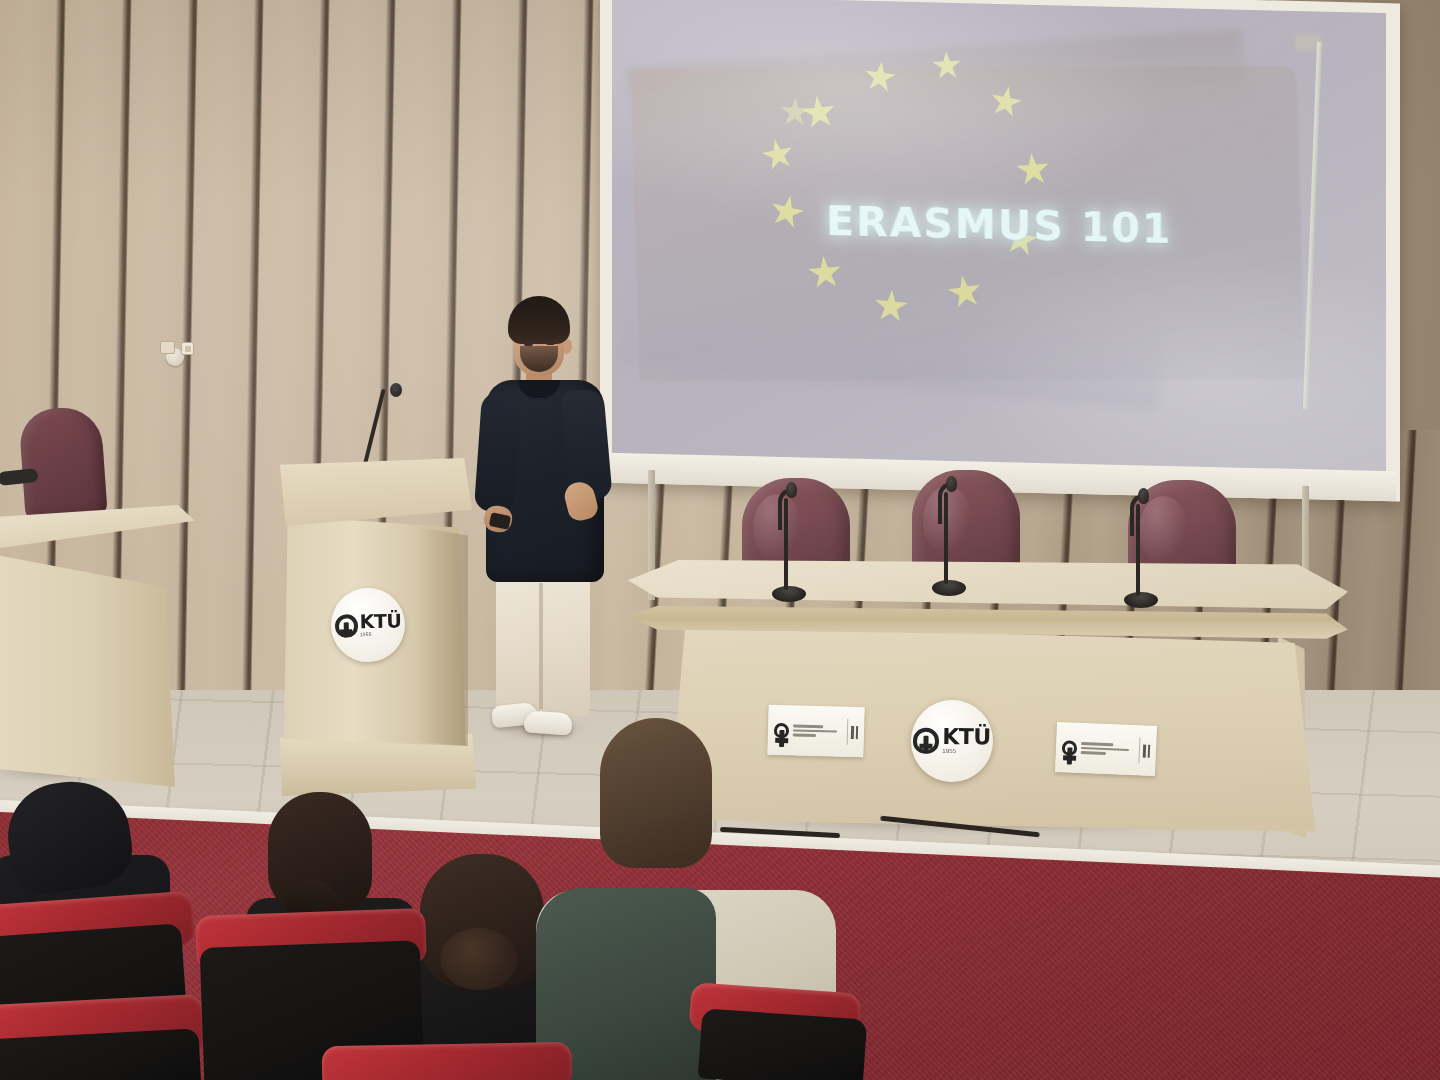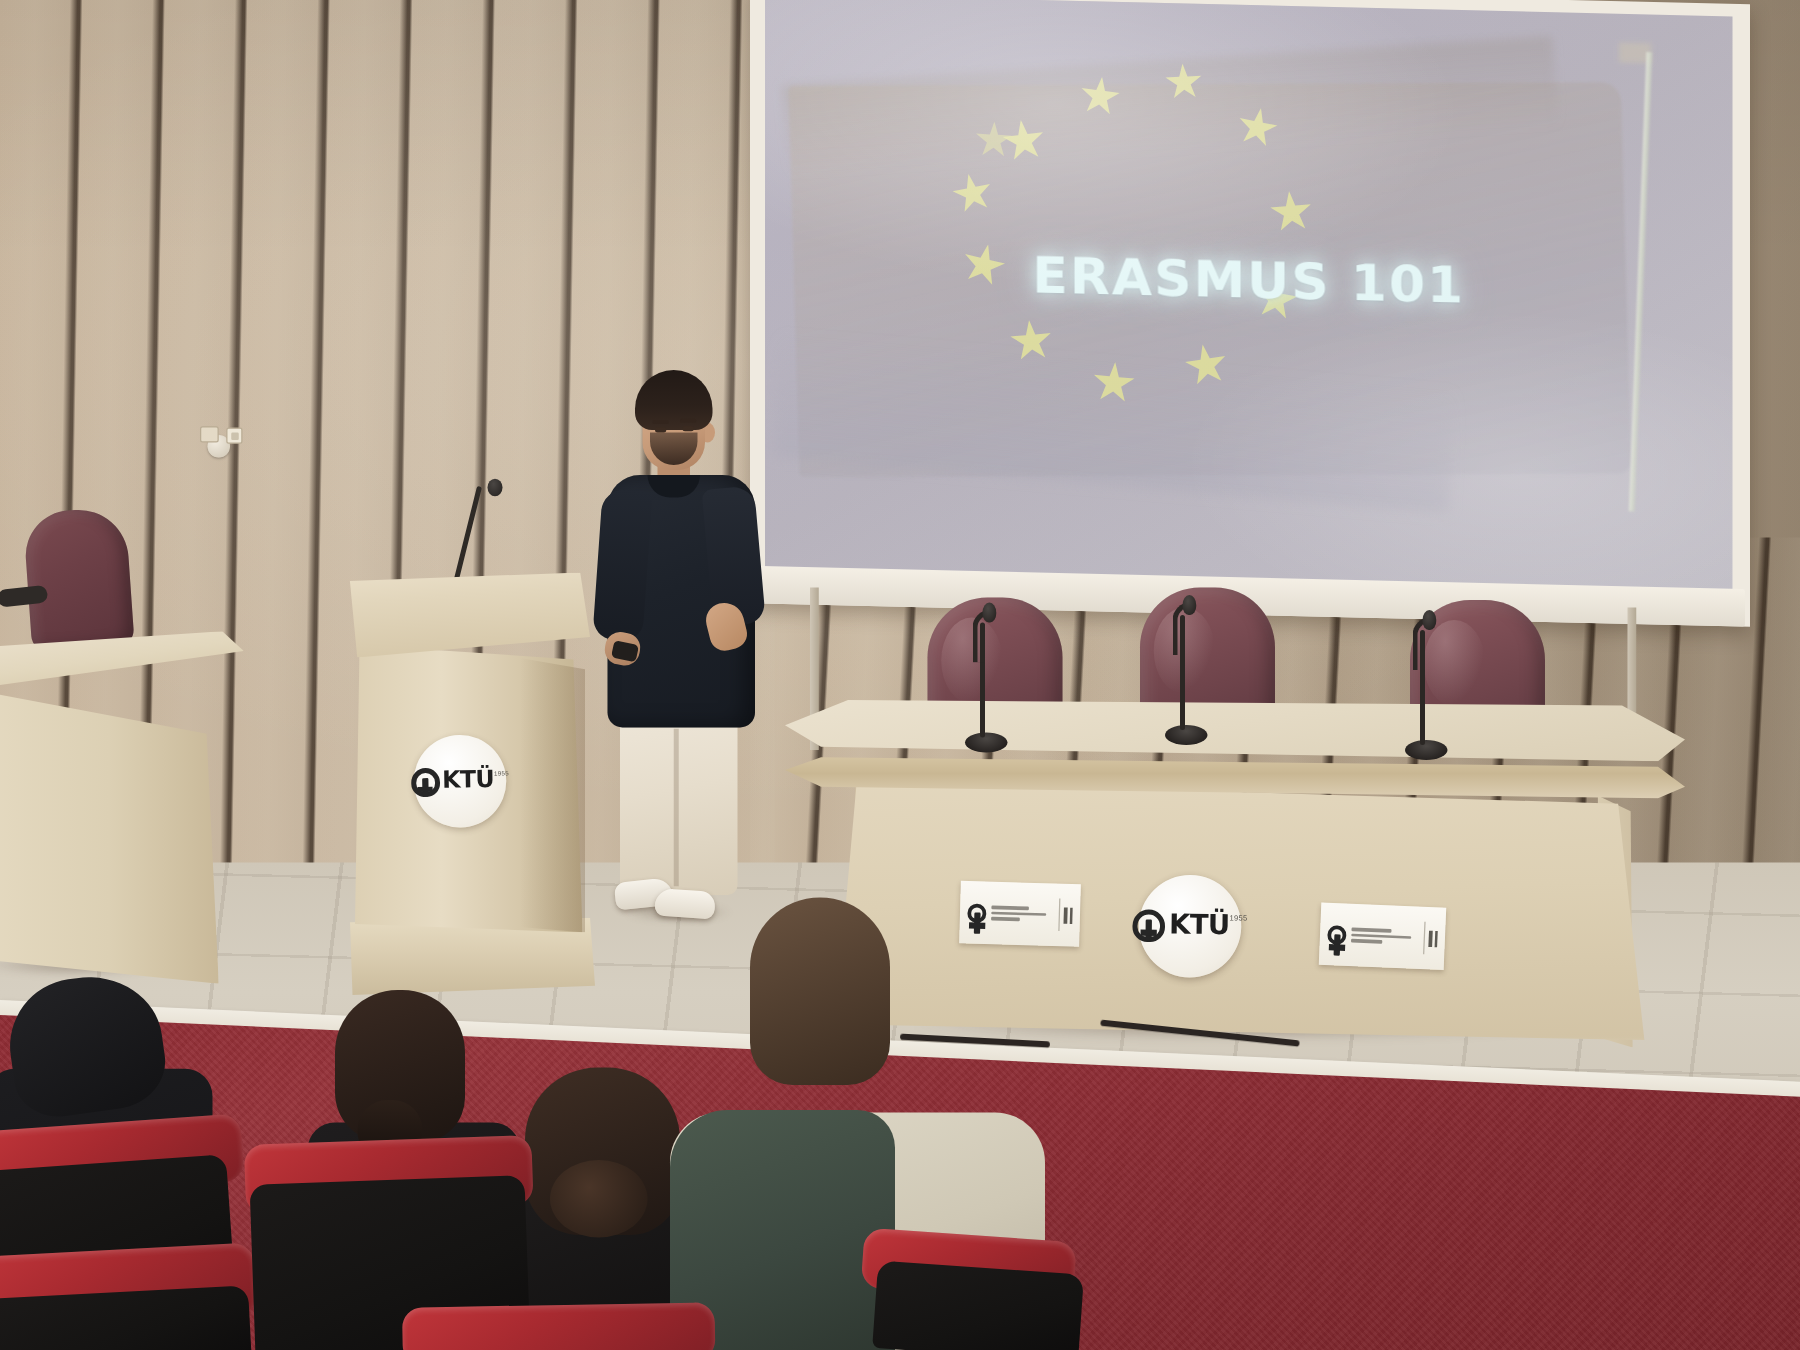--- a/index.html
+++ b/index.html
@@ -274,21 +274,21 @@
   .ktu-mark::before {
     content: ""; position: absolute; left: 50%; top: 4px;
     transform: translateX(-50%);
     width: 5px; height: 17px; background: #262626; border-radius: 1px;
   }
   .ktu-mark::after {
     content: ""; position: absolute; left: 50%; top: 12px;
     transform: translateX(-50%);
     width: 13px; height: 5px; background: #262626;
   }
-  .ktu-text { display: flex; line-height: .9; }
+  .ktu-text { display: flex; flex-direction: column; line-height: .9; }
   .ktu-name {
     font-family: "DejaVu Sans", sans-serif; font-weight: 700;
     font-size: 22px; color: #1f1f1f; letter-spacing: -0.5px;
   }
   .ktu-year { font-size: 6px; color: #55524c; letter-spacing: .2px; margin-top: 2px; }
 
   
   .mic { position: absolute; width: 40px; height: 120px; }
   .mic-base {
     position: absolute; left: 4px; bottom: 0; width: 34px; height: 16px;

